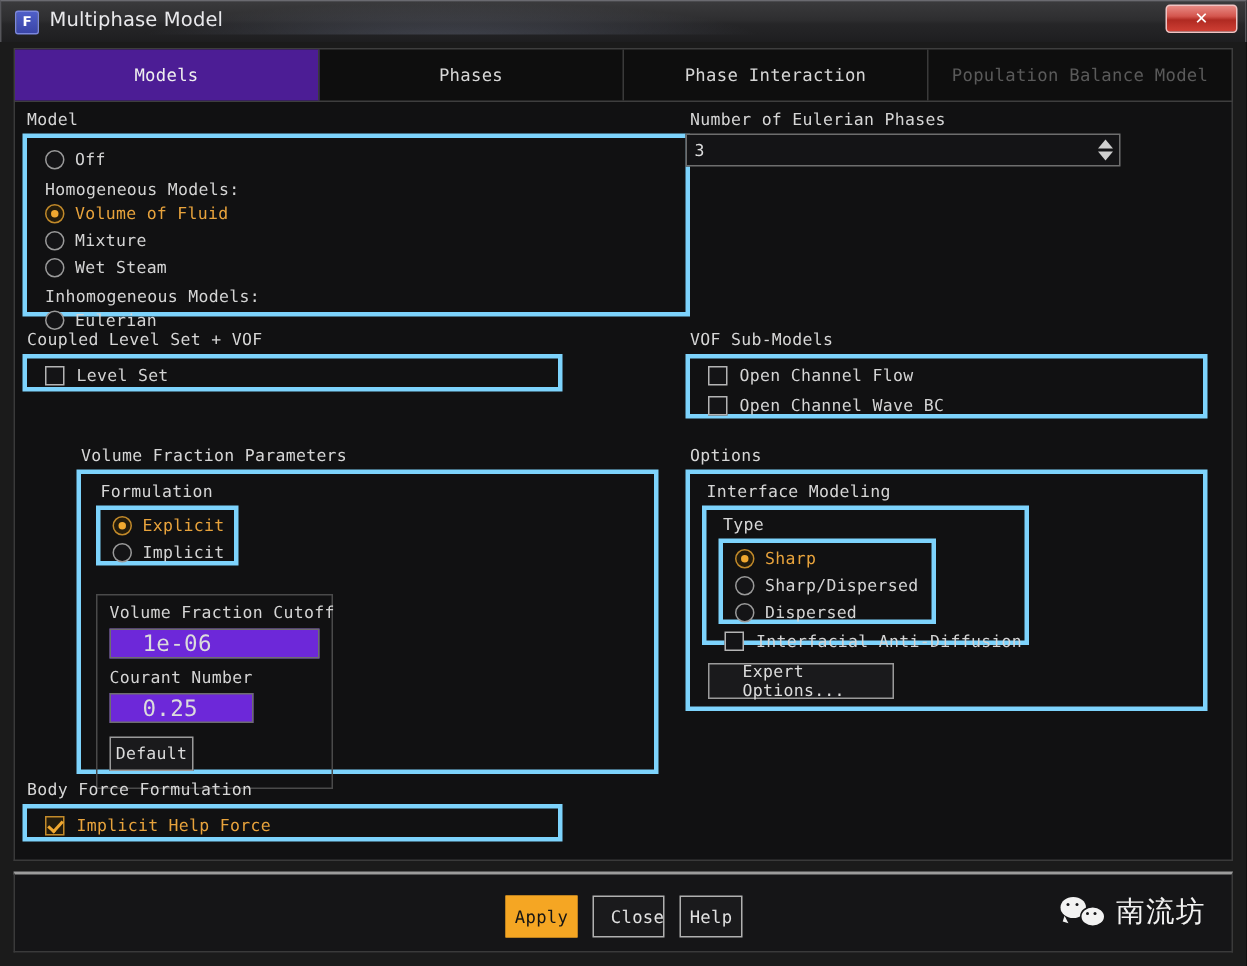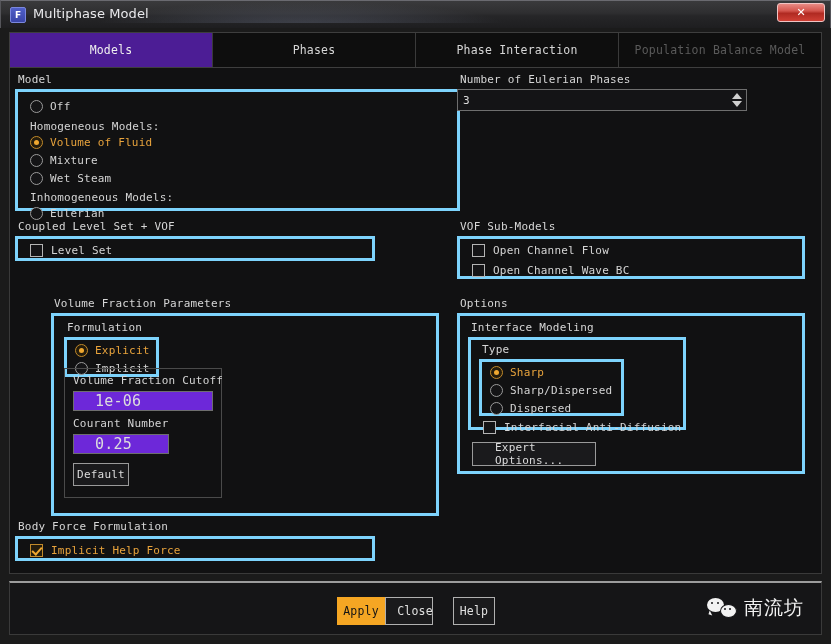--- a/index.html
+++ b/index.html
@@ -423,21 +423,21 @@
               <span class="radio checked"></span>
               <span class="rlabel">Explicit</span>
             </div>
             <div class="radio-row" style="left:8px; top:22px;">
               <span class="radio"></span>
               <span class="rlabel">Implicit</span>
             </div>
           </div>
         </div>
 
-        <div class="group noframe" style="left:10px; top:52px; width:158px; height:130px;border-radius:10px;">
+        <div class="group noframe" style="left:10px; top:80px; width:158px; height:130px;border-radius:10px;">
           <div class="gframe" style="top:0; border:1px solid #4a4a4a;">
             <div class="plainlabel" style="left:8px; top:5px;">Volume Fraction Cutoff</div>
             <div class="textfield" style="left:8px; top:22px; width:140px; height:20px;">1e-06</div>
             <div class="plainlabel" style="left:8px; top:48px;">Courant Number</div>
             <div class="textfield" style="left:8px; top:65px; width:96px; height:20px;">0.25</div>
             <div class="btn" style="left:8px; top:94px; width:56px; height:23px;">Default</div>
           </div>
         </div>
 
       </div>
@@ -514,21 +514,21 @@
         </div>
 
         <div class="btn" style="left:12px; top:126px; width:124px; height:24px;padding-left:22px;">Expert Options...</div>
       </div>
     </div>
 
   </div>
 
   <div id="footer">
     <div class="fbtn" id="apply-button" style="left:327px; width:48px;">Apply</div>
-    <div class="fbtn" id="close-dlg-button" style="left:375px; width:48px;padding-left:12px;">Close</div>
+    <div class="fbtn" id="close-dlg-button" style="left:385px; width:48px;padding-left:12px;">Close</div>
     <div class="fbtn" id="help-button" style="left:443px; width:42px;">Help</div>
 
     <div id="watermark">
       <span id="wechat-icon">
         <span class="bub-a"></span>
         <span class="bub-b"></span>
         <span class="d1"></span>
           <span class="d2"></span>
         <span class="d3"></span>
           <span class="d4"></span>

